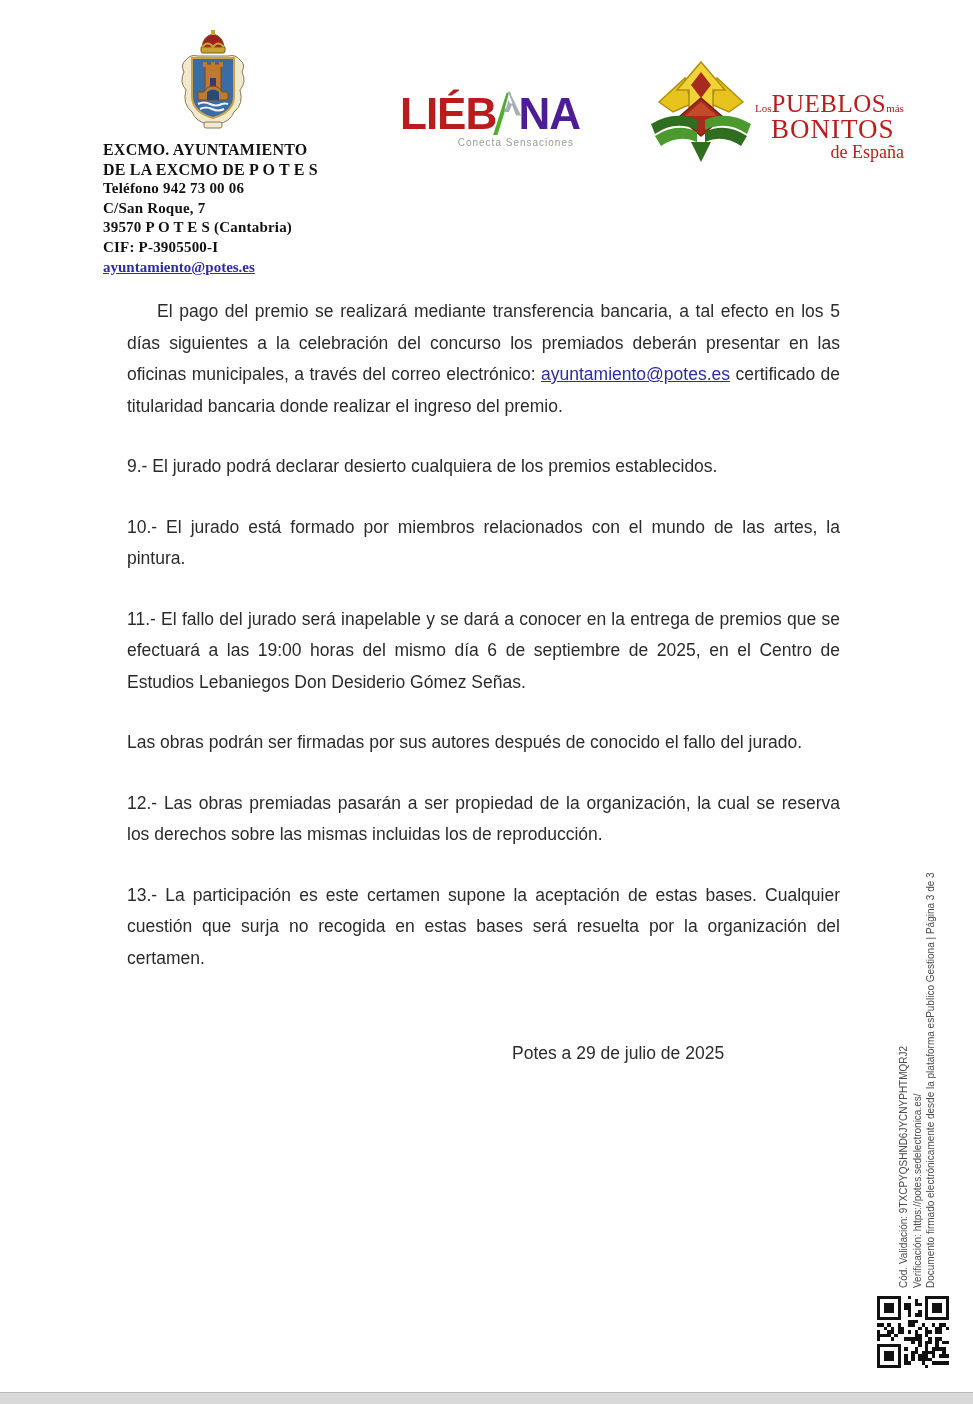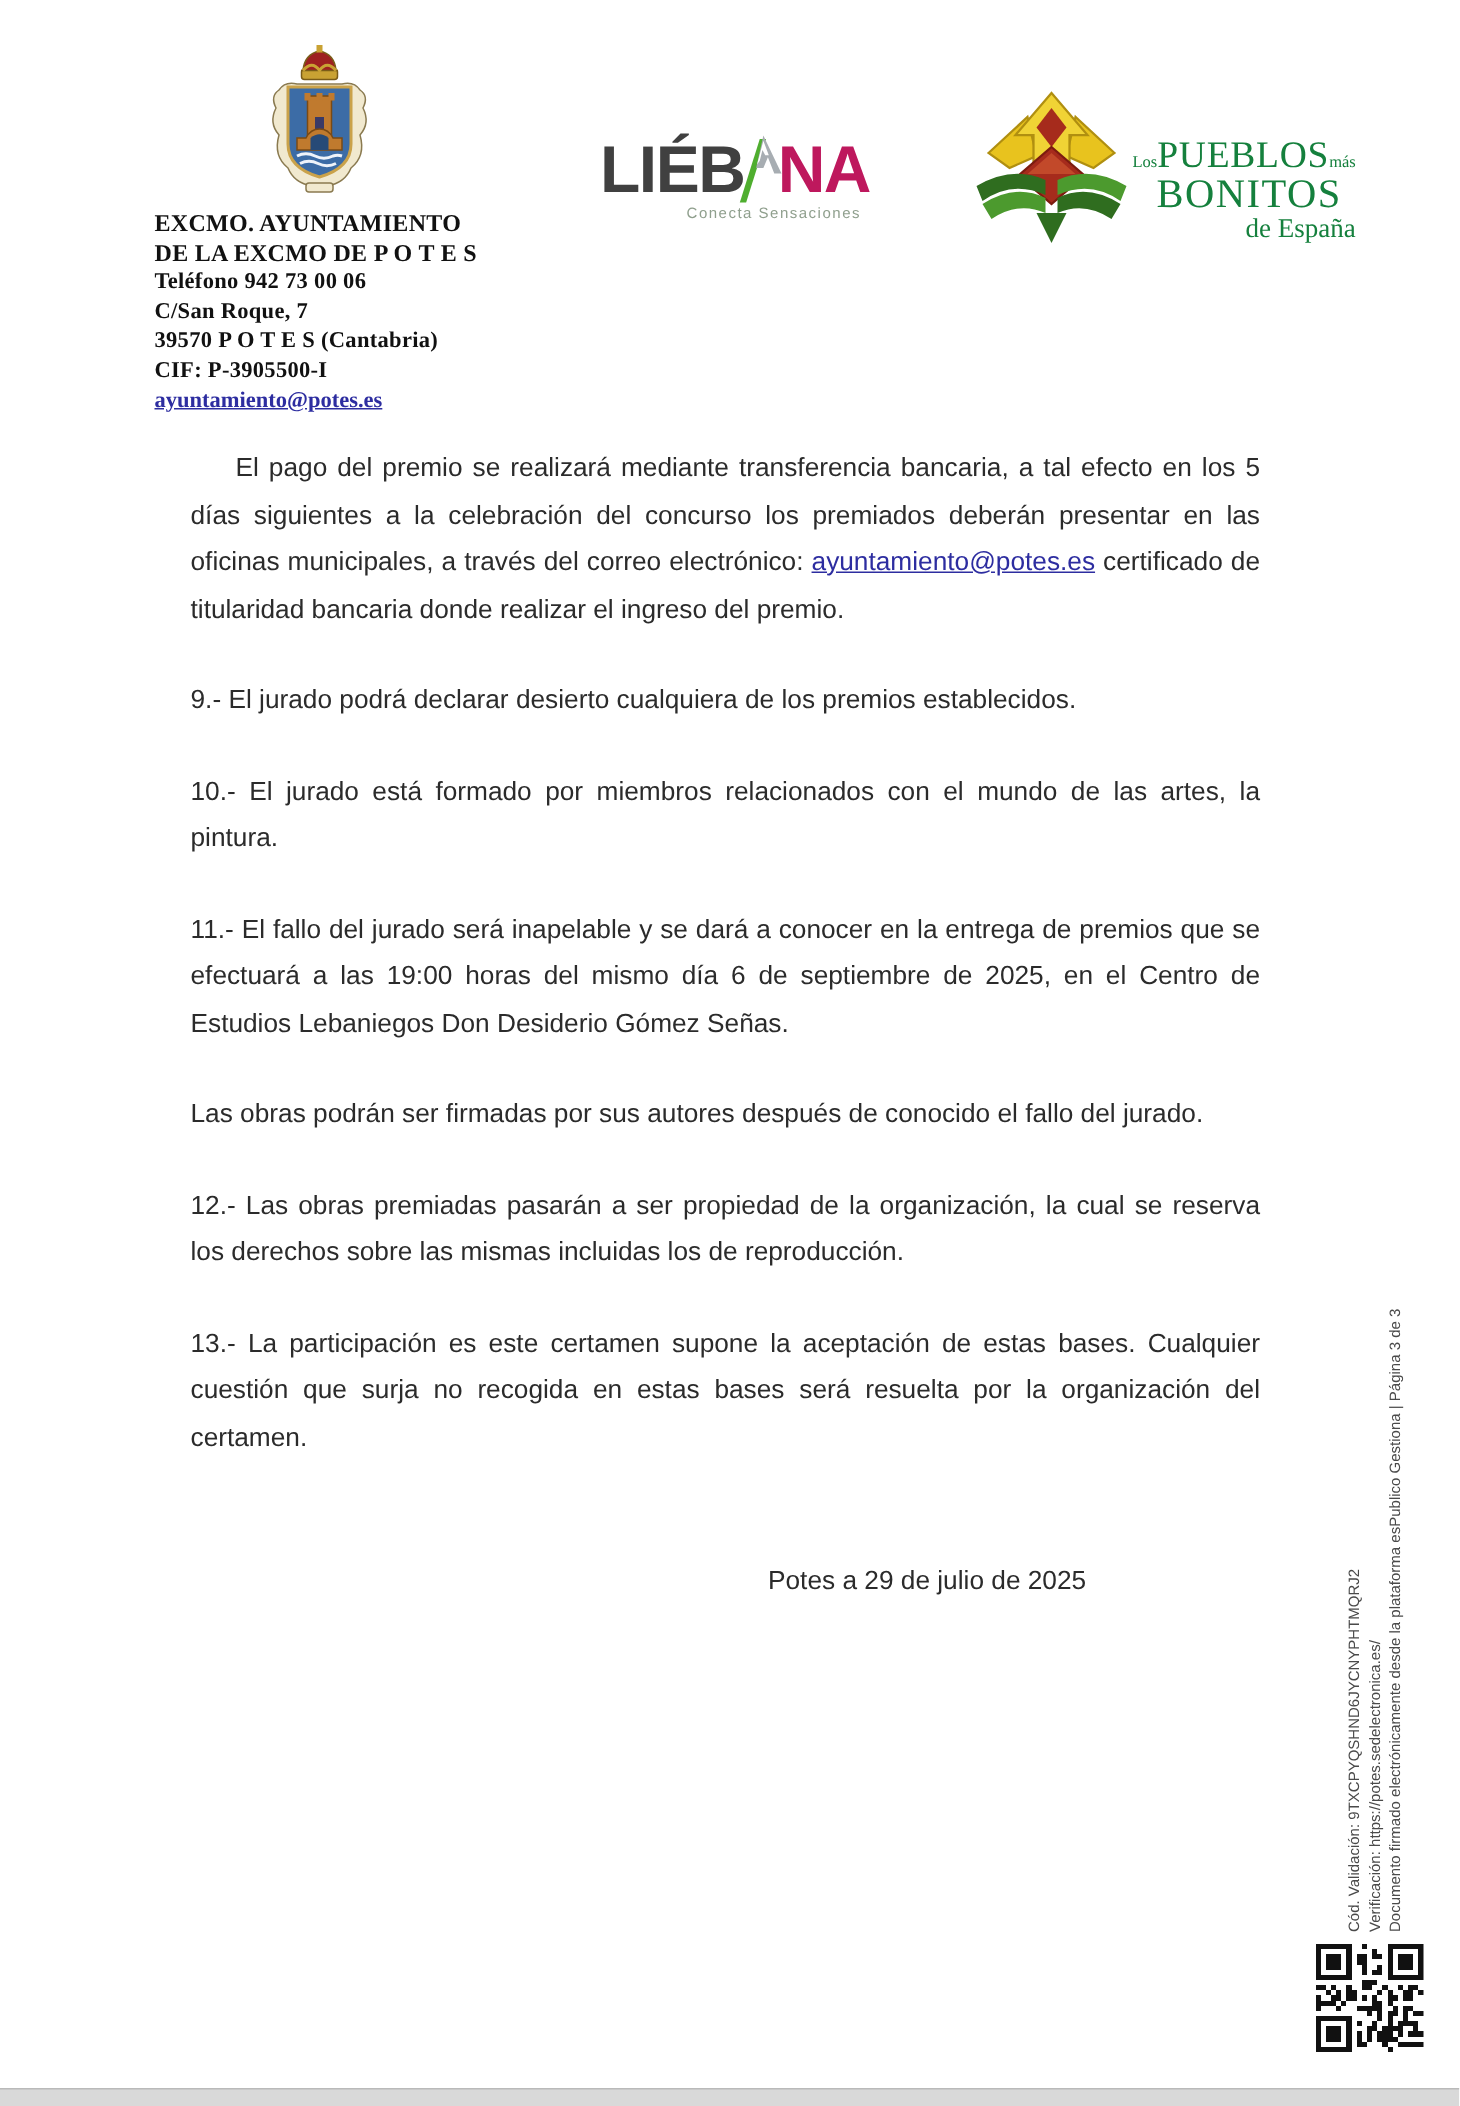--- a/index.html
+++ b/index.html
@@ -12,26 +12,26 @@
     font-family:"Liberation Serif",serif;color:#111;}
   .crest{display:block;margin:0 auto 4px auto;}
   .lh-line{font-size:15px;line-height:19.5px;font-weight:600;letter-spacing:.2px;}
   .lh-line.big{font-size:16px;}
   .lh-email{font-size:15px;line-height:20px;}
   .lh-email a{color:#2d2da0;text-decoration:underline;font-weight:600;}
   
   .logo-liebana{position:absolute;left:400px;top:74px;width:180px;}
   .ll-row{display:flex;align-items:flex-end;}
   .ll-txt{font-weight:bold;font-size:44px;line-height:44px;letter-spacing:-1px;}
-  .ll-left{color:#404040;}
-  .ll-right{color:#be185d;}
+  .ll-left{color:#b91c1c;}
+  .ll-right{color:#4c1d95;}
   .ll-tag{font-size:10px;color:#8f9f8d;letter-spacing:1px;text-align:right;margin-top:1px;padding-right:6px;}
   
   .logo-pueblos{position:absolute;left:645px;top:58px;display:flex;align-items:center;}
-  .lp-text{font-family:"Liberation Serif",serif;color:#15803d;margin-left:-2px;margin-top:28px;}
+  .lp-text{font-family:"Liberation Serif",serif;color:#b91c1c;margin-left:-2px;margin-top:28px;}
   .lp-row1{white-space:nowrap;}
   .lp-small{font-size:11px;}
   .lp-big1{font-size:25px;letter-spacing:.5px;}
   .lp-big2{font-size:27px;letter-spacing:1px;display:block;margin:-4px 0 0 16px;}
   .lp-sub{font-size:18px;display:block;margin:-3px 0 0 0;text-align:right;}
   
   .doc-body{position:absolute;left:127px;top:296px;width:713px;
     font-size:17.5px;line-height:31.5px;text-align:justify;color:#2b2b2b;}
   .doc-body p{margin:0 0 29px 0;}
   .doc-body p.indent{text-indent:30px;}

